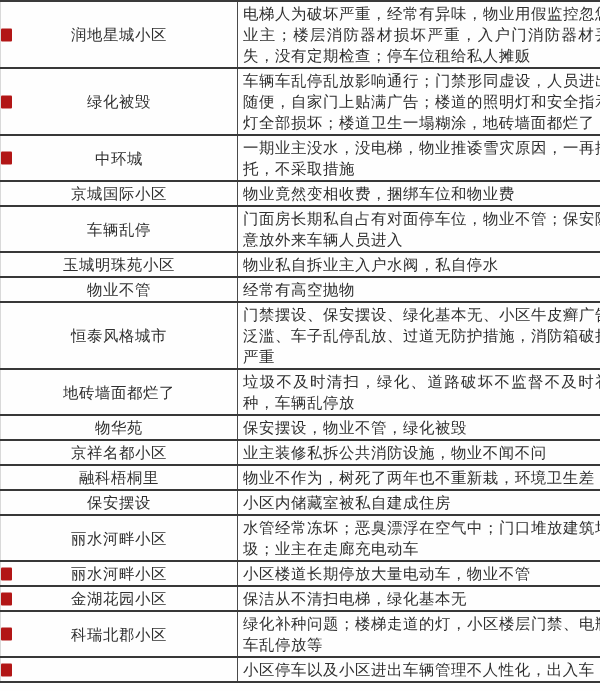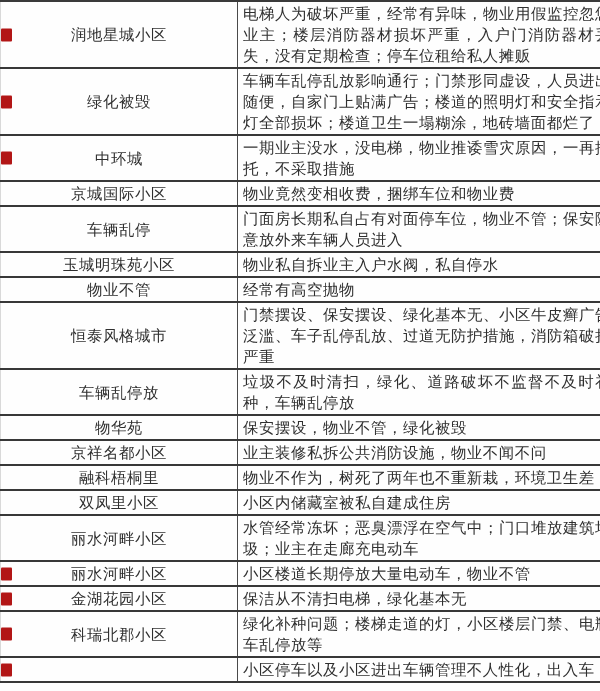--- a/index.html
+++ b/index.html
@@ -142,21 +142,21 @@
       <span>恒泰风格城市</span>
     </td>
     <td class="complaint-cell">
       <span>门禁摆设、保安摆设、绿化基本无、小区牛皮癣广告泛滥、车子乱停乱放、过道无防护措施，消防箱破损严重</span>
     </td>
   </tr>
 
   <tr>
     <td class="name-cell">
       
-      <span>车辆乱停放</span>
+      <span>地砖墙面都烂了</span>
     </td>
     <td class="complaint-cell">
       <span>垃圾不及时清扫，绿化、道路破坏不监督不及时补种，车辆乱停放</span>
     </td>
   </tr>
 
   <tr>
     <td class="name-cell">
       
       <span>物华苑</span>
@@ -182,21 +182,21 @@
       <span>融科梧桐里</span>
     </td>
     <td class="complaint-cell">
       <span>物业不作为，树死了两年也不重新栽，环境卫生差</span>
     </td>
   </tr>
 
   <tr>
     <td class="name-cell">
       
-      <span>双凤里小区</span>
+      <span>保安摆设</span>
     </td>
     <td class="complaint-cell">
       <span>小区内储藏室被私自建成住房</span>
     </td>
   </tr>
 
   <tr>
     <td class="name-cell">
       
       <span>丽水河畔小区</span>

